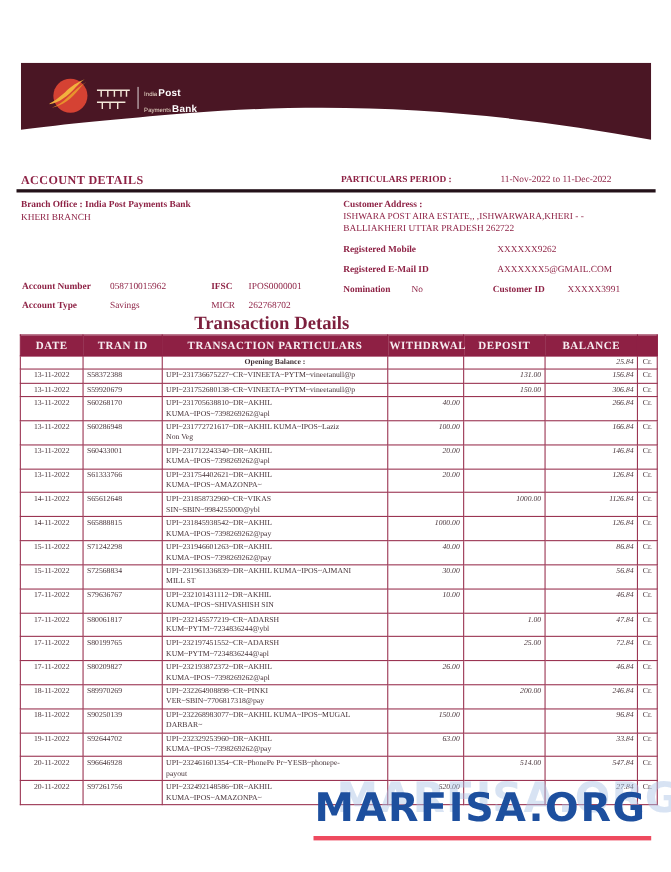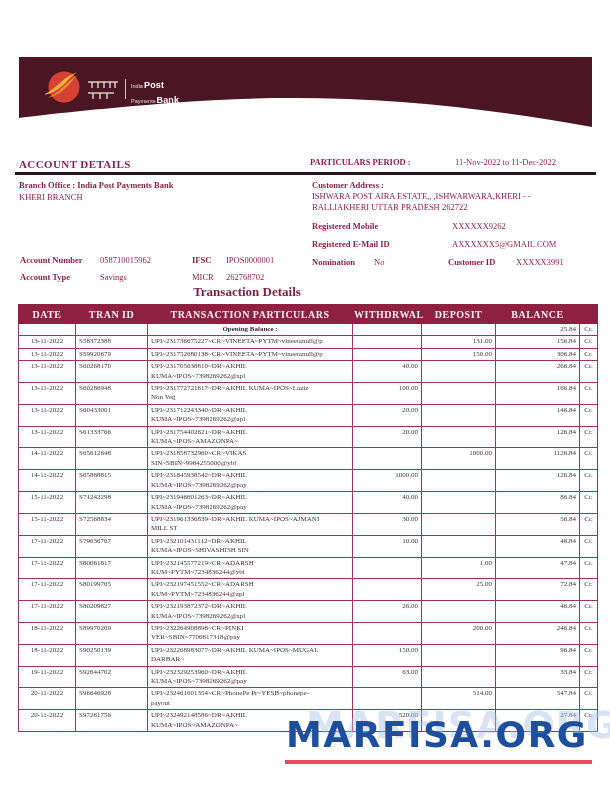--- a/index.html
+++ b/index.html
@@ -42,35 +42,35 @@
   .acc-num-l { left:20px; top:255px; font-weight:bold; }
   .acc-num-v { left:100px; top:255px; }
   .ifsc-l { left:192px; top:255px; font-weight:bold; }
   .ifsc-v { left:226px; top:255px; }
   .acc-type-l { left:20px; top:272px; font-weight:bold; }
   .acc-type-v { left:100px; top:272px; }
   .micr-l { left:192px; top:272px; font-weight:normal; }
   .micr-v { left:226px; top:272px; }
   
   .tbl-title { position:absolute; left:0; top:284px; width:494px; text-align:center;
-    font-size:13px; font-weight:bold; color:#7d1f3d; }
+    font-size:17px; font-weight:bold; color:#7d1f3d; }
   table.tx { position:absolute; left:18px; top:304px; width:579px;
     border-collapse:collapse; table-layout:fixed; }
   table.tx th {
     background:#8e2044; color:#f7edf1; font-size:10px; font-weight:bold;
     letter-spacing:.5px; padding:3.5px 1px; border:1px solid #8e2044; text-align:center;
   }
   table.tx td {
     border:1px solid #9b3553; font-size:7px; color:#463238;
     padding:1px 3px; vertical-align:top; line-height:9.4px;
   }
   table.tx { border:1.5px solid #5f1228; }
   td.c-date { text-align:center; }
   td.c-part { white-space:pre-line; }
-  td.c-num { text-align:right; }
+  td.c-num { text-align:right;font-style:italic; }
   td.c-cr { text-align:center; padding:1px 1px; }
   tr.opening td.c-part { text-align:center; font-weight:bold; color:#3c2b31; white-space:normal; }
   
   .wm-echo {
     position:absolute; left:306px; top:703px; font-family:"DejaVu Sans","Liberation Sans",sans-serif;
     font-size:38px; font-weight:bold; letter-spacing:1px; color:#aac3e6; opacity:.45; z-index:1;
   }
   .wm-text {
     position:absolute; left:286px; top:714px; font-family:"DejaVu Sans","Liberation Sans",sans-serif;
     font-size:36px; font-weight:bold; letter-spacing:1.5px; color:#1d4f9e; z-index:2;

